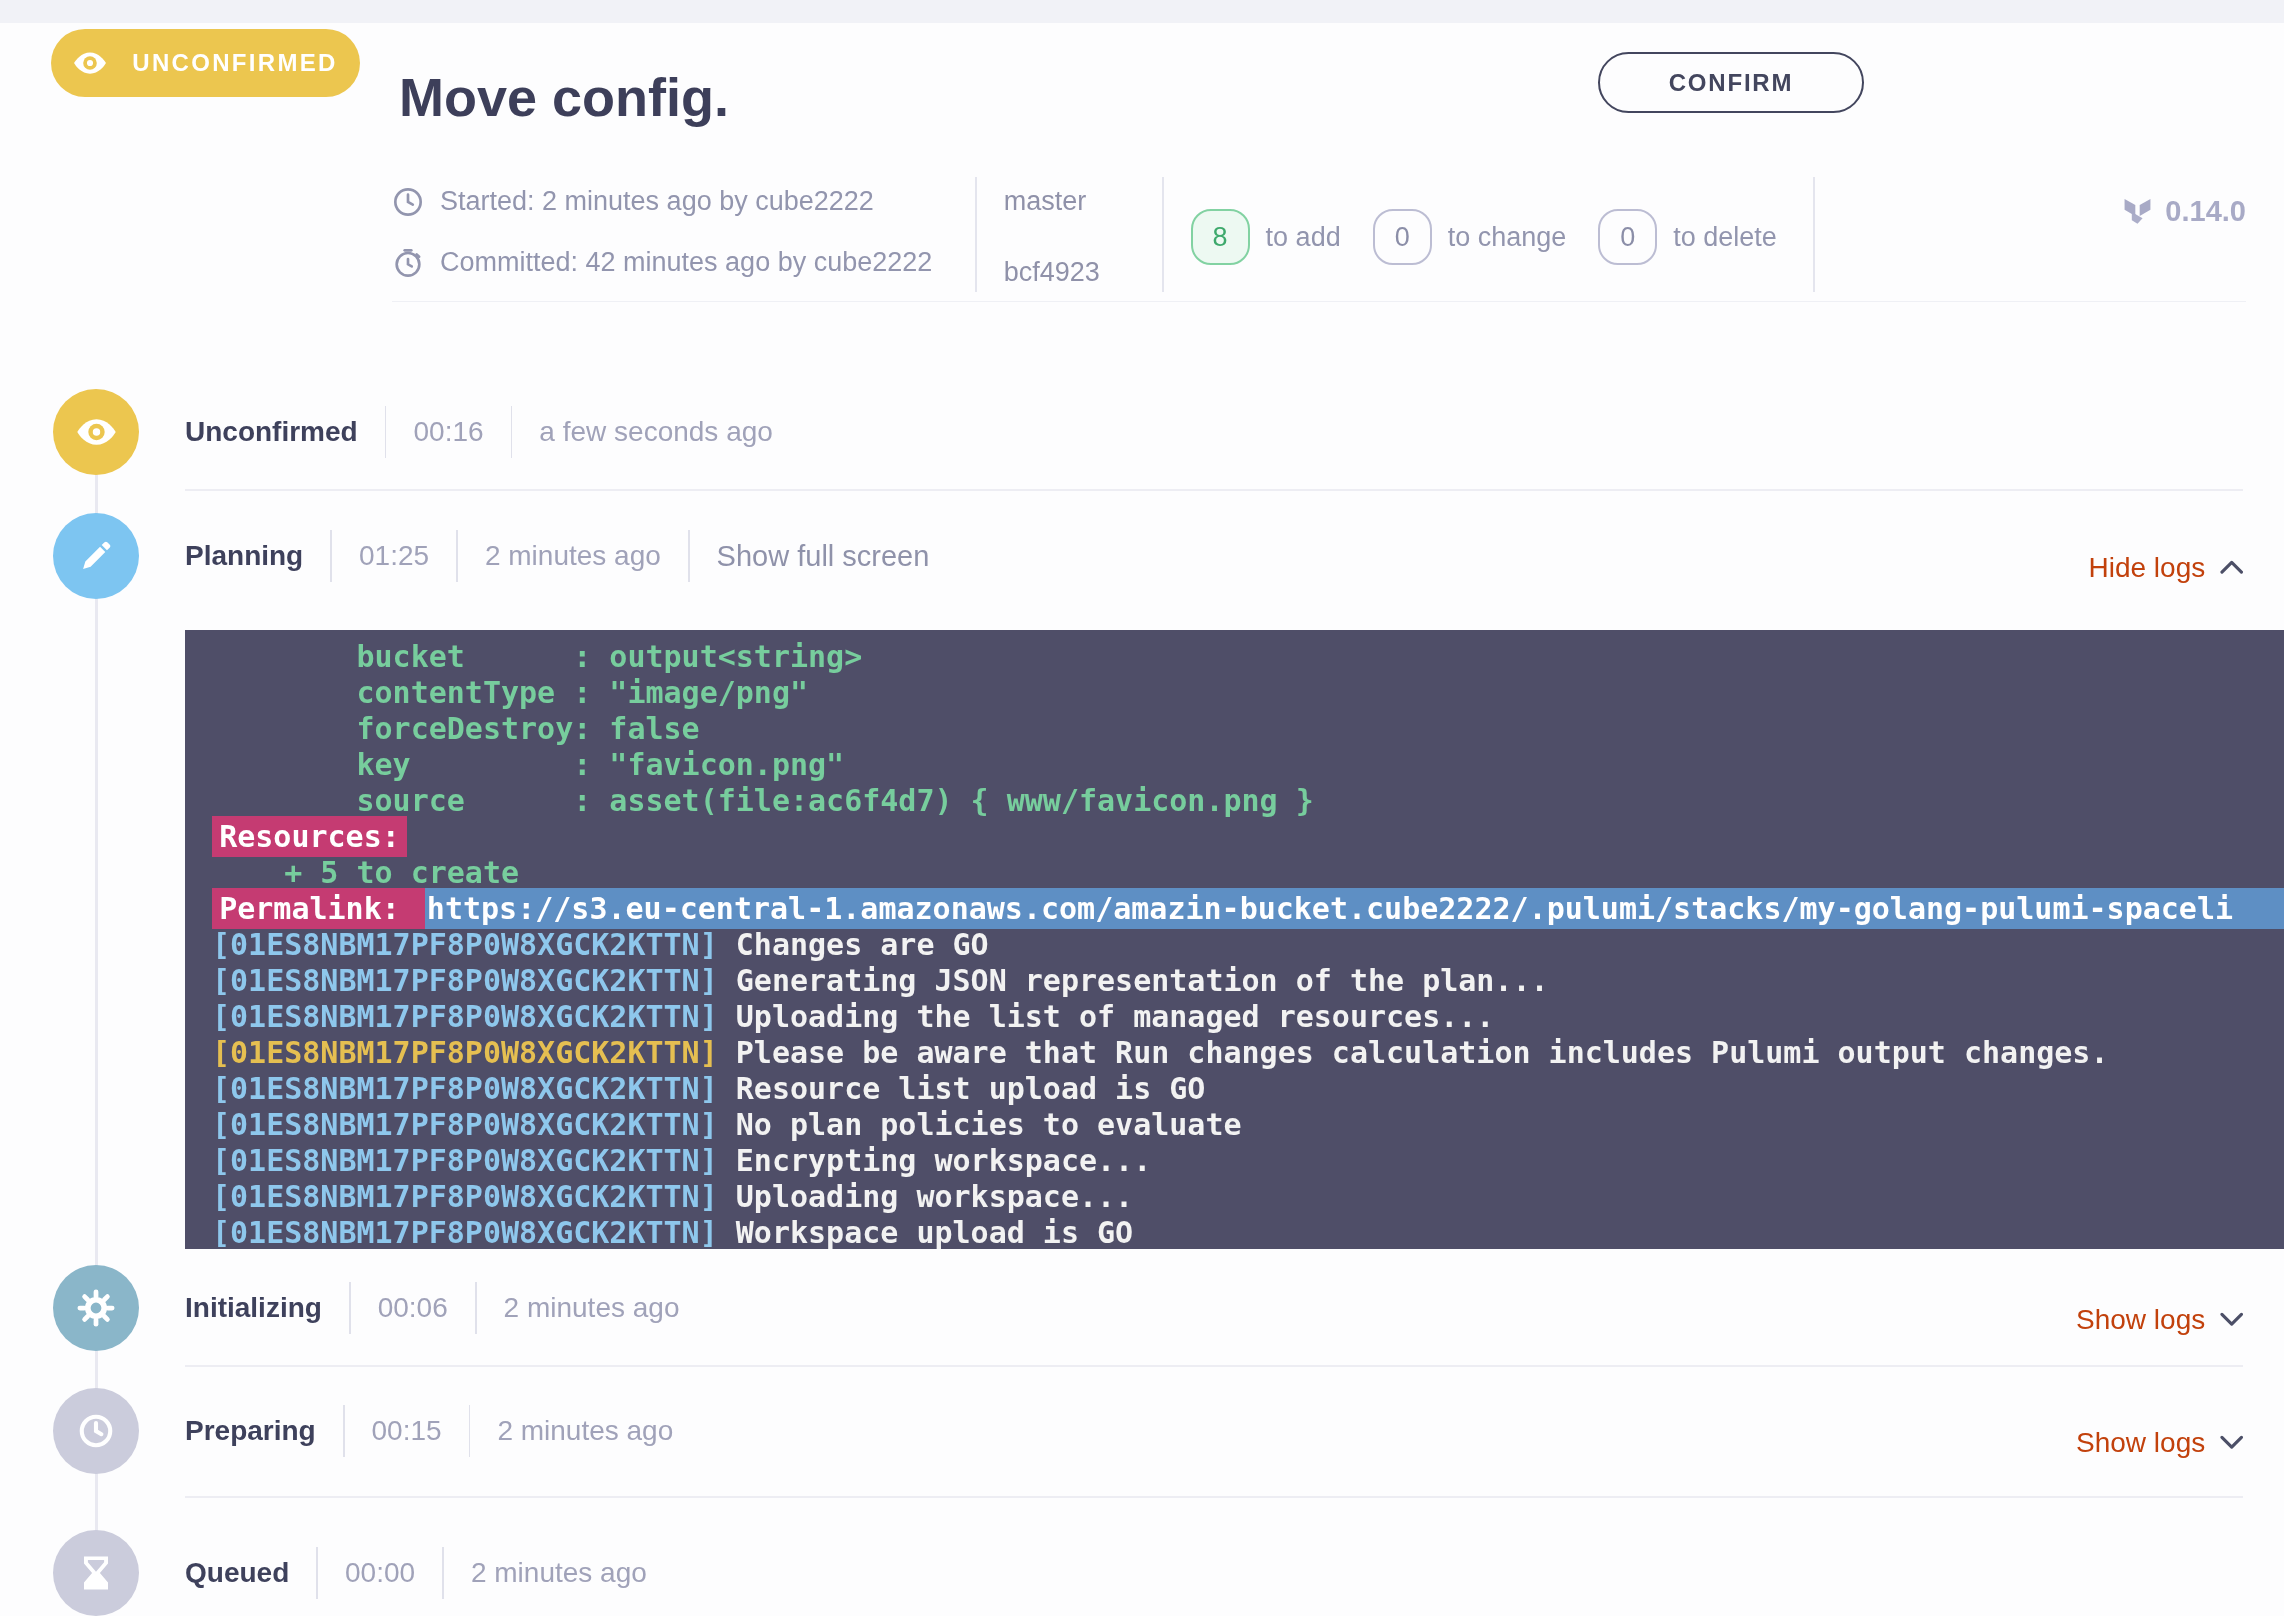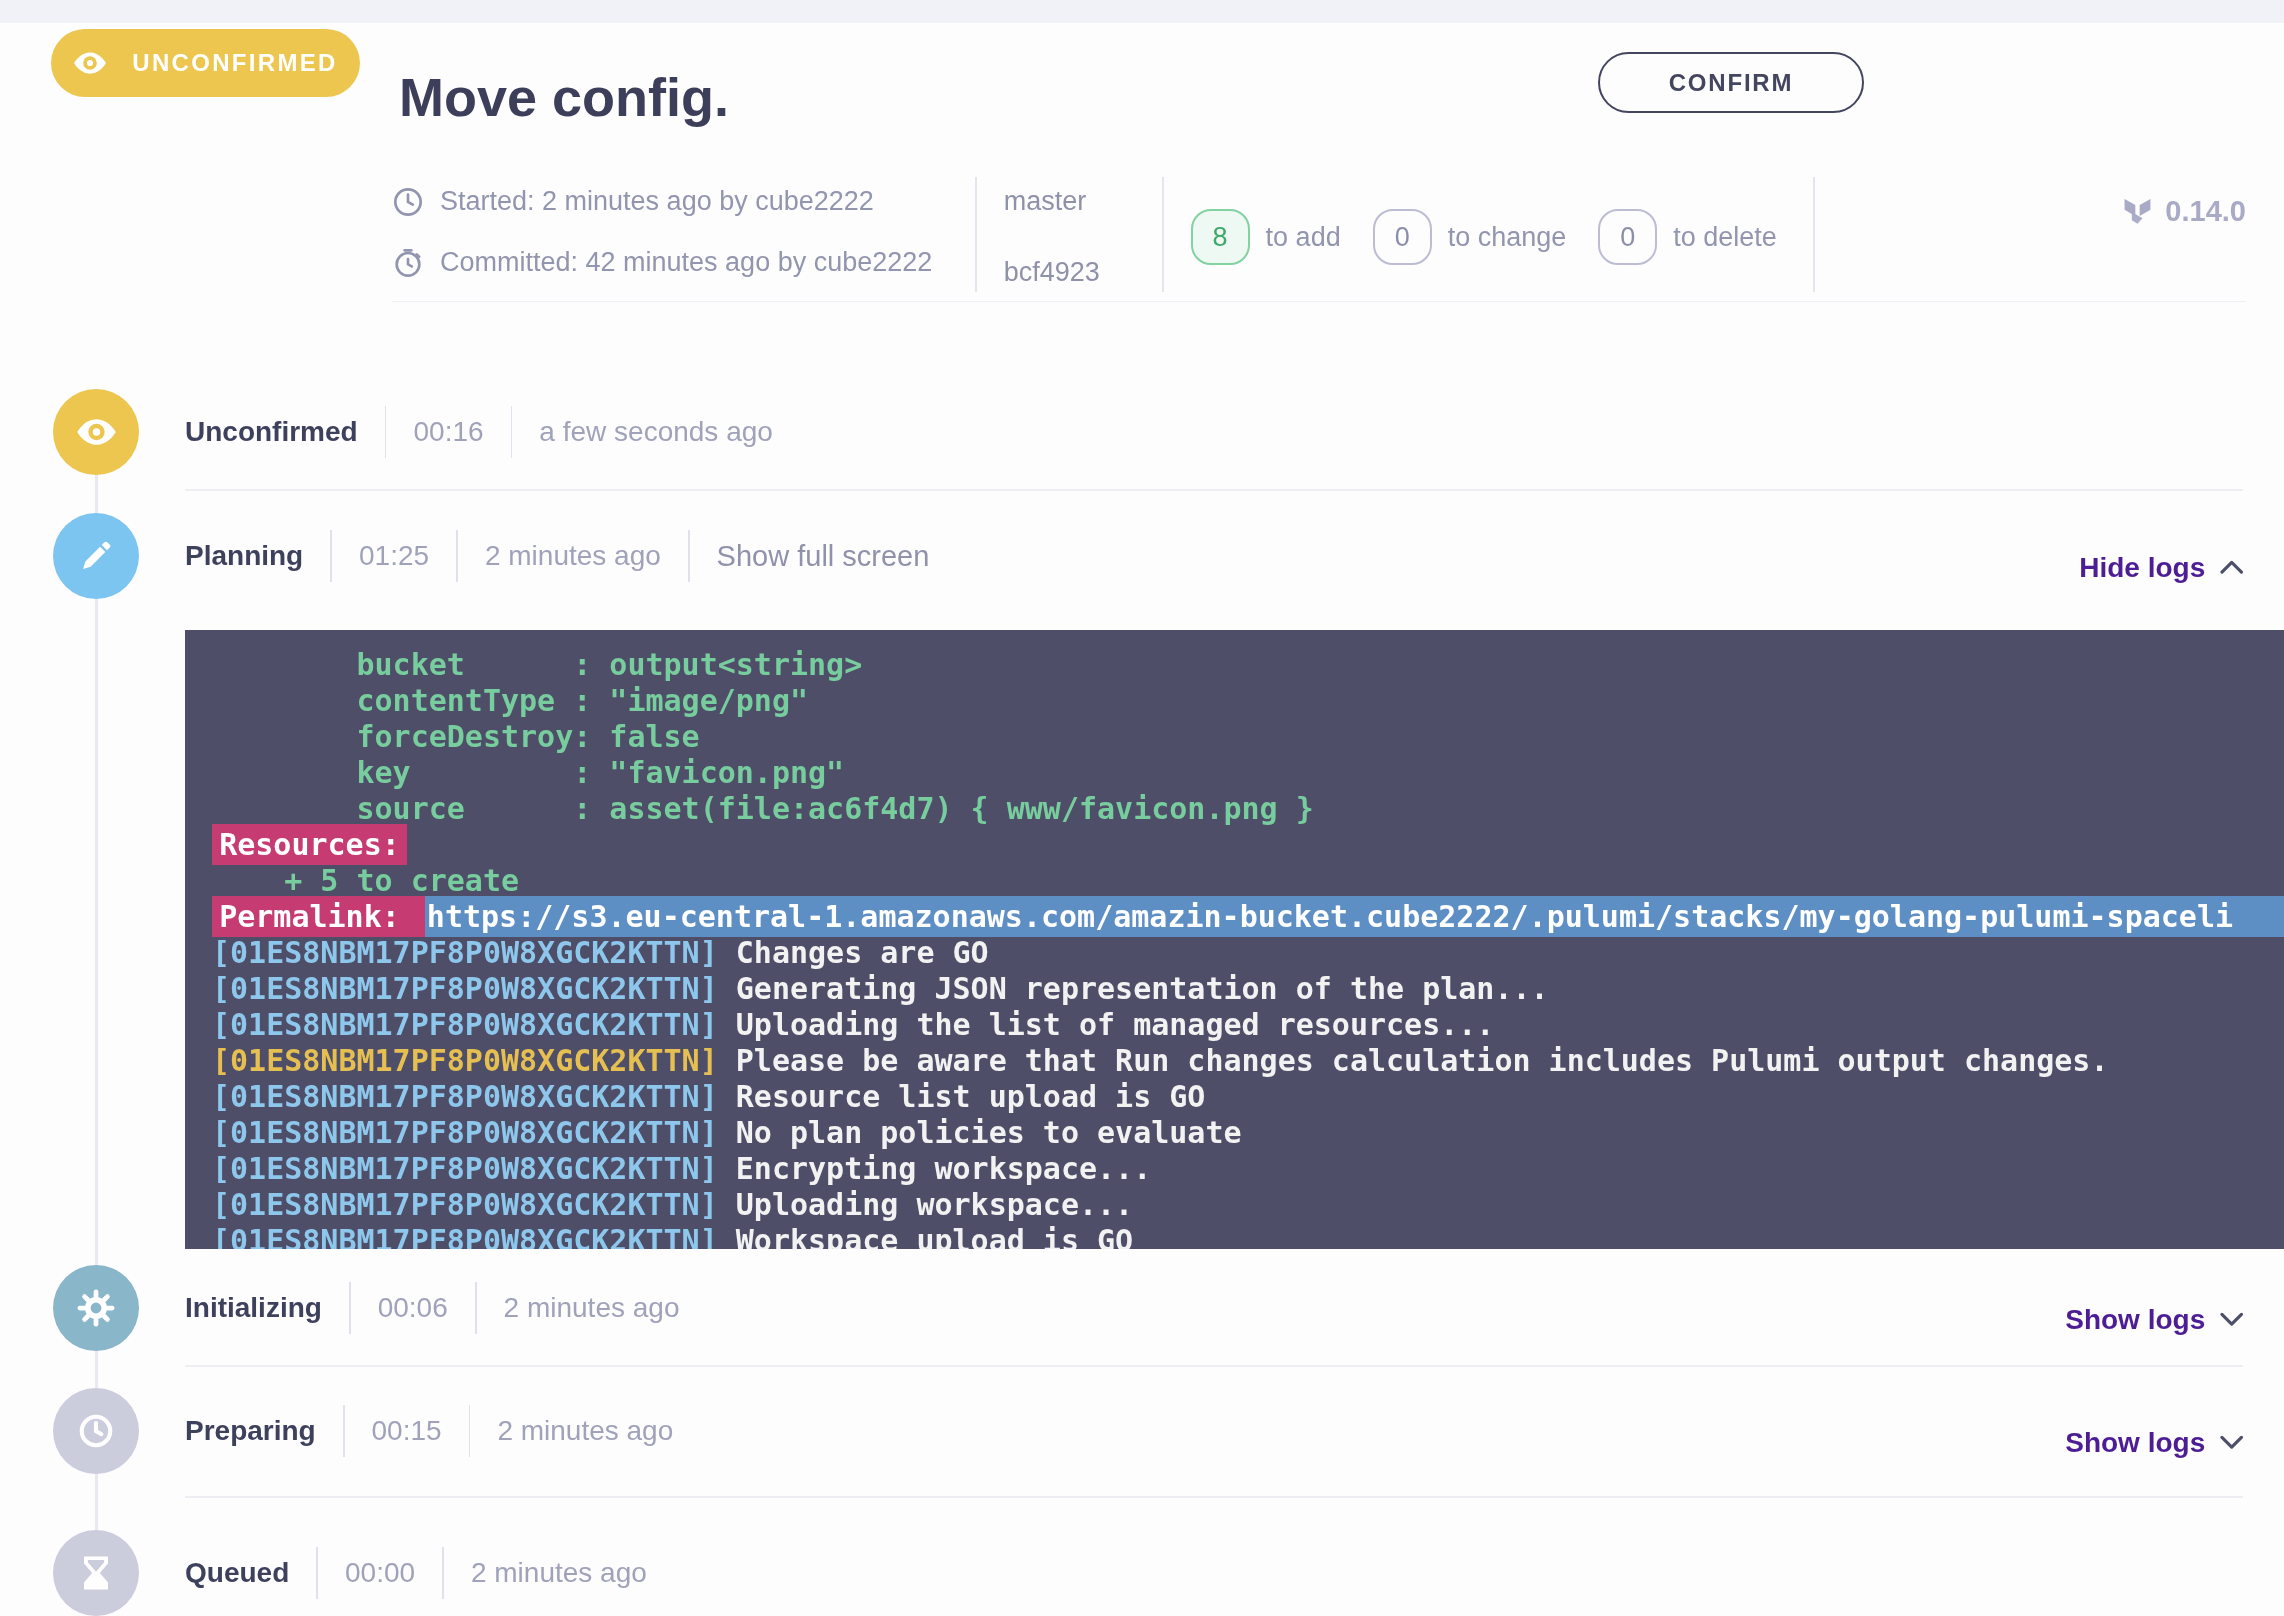--- a/index.html
+++ b/index.html
@@ -48,26 +48,26 @@
   .c-queued{top:1530px;background:var(--idle-gray,#cbccdc);}
 
   .stage-row{position:absolute;left:185px;right:41px;height:86px;display:flex;align-items:center;
              justify-content:space-between;}
   .stage-left{display:flex;align-items:center;gap:27px;}
   .stage-name{font-size:28px;font-weight:bold;color:#3e415c;}
   .stage-time,.stage-ago{font-size:28px;color:#a0a2b9;}
   .vsep{width:1.8px;height:52px;background:#e0e1eb;}
   .link-btn{background:none;border:none;padding:0;cursor:pointer;font-family:"Liberation Sans",sans-serif;}
   .fullscreen-link{font-size:29px;color:#8f92aa;}
-  .logs-toggle{display:flex;align-items:center;gap:14.4px;font-size:28px;color:#4c1d95;font-weight:700;margin-top:23px;}
+  .logs-toggle{display:flex;align-items:center;gap:14.4px;font-size:28px;color:#c2410c;font-weight:400;margin-top:23px;}
   .hdivider{position:absolute;left:185px;right:41px;height:1.8px;background:#ededf3;}
 
   
   .logbox{position:absolute;left:185px;right:0;top:630px;height:619px;background:var(--terminal-bg,#4f4e68);
-          overflow:hidden;padding:17px 0 0 27px;box-sizing:border-box;}
+          overflow:hidden;padding:9px 0 0 27px;box-sizing:border-box;}
   .log-line{white-space:pre;font-family:"DejaVu Sans Mono",monospace;font-weight:bold;font-size:30px;
             line-height:36px;color:#f2f2f2;}
   .seg-green{color:var(--log-green,#77cd9d);}
   .seg-white{color:#f2f2f2;text-align:center;}
   .seg-id{color:var(--log-id-blue,#8ec7ec);}
   .seg-warn{color:var(--log-warn-yellow,#e5bf51);}
   .seg-pink{color:#fff;background:var(--highlight-pink,#c53b72);padding:2.7px 7.2px;}
   .seg-blue{color:#fff;background:var(--highlight-blue,#5e8fc4);padding:2.7px 1.8px;}
 
   .icon{display:inline-flex;align-items:center;justify-content:center;}

